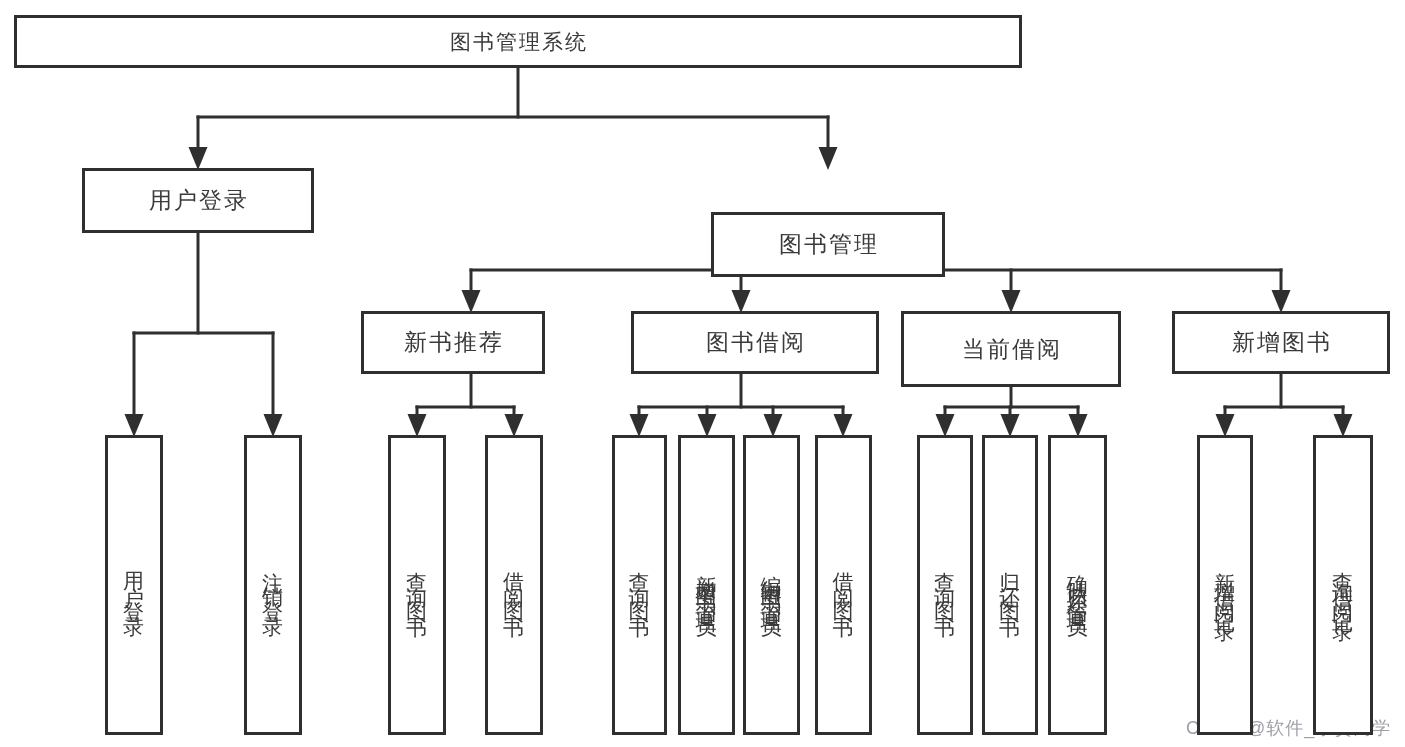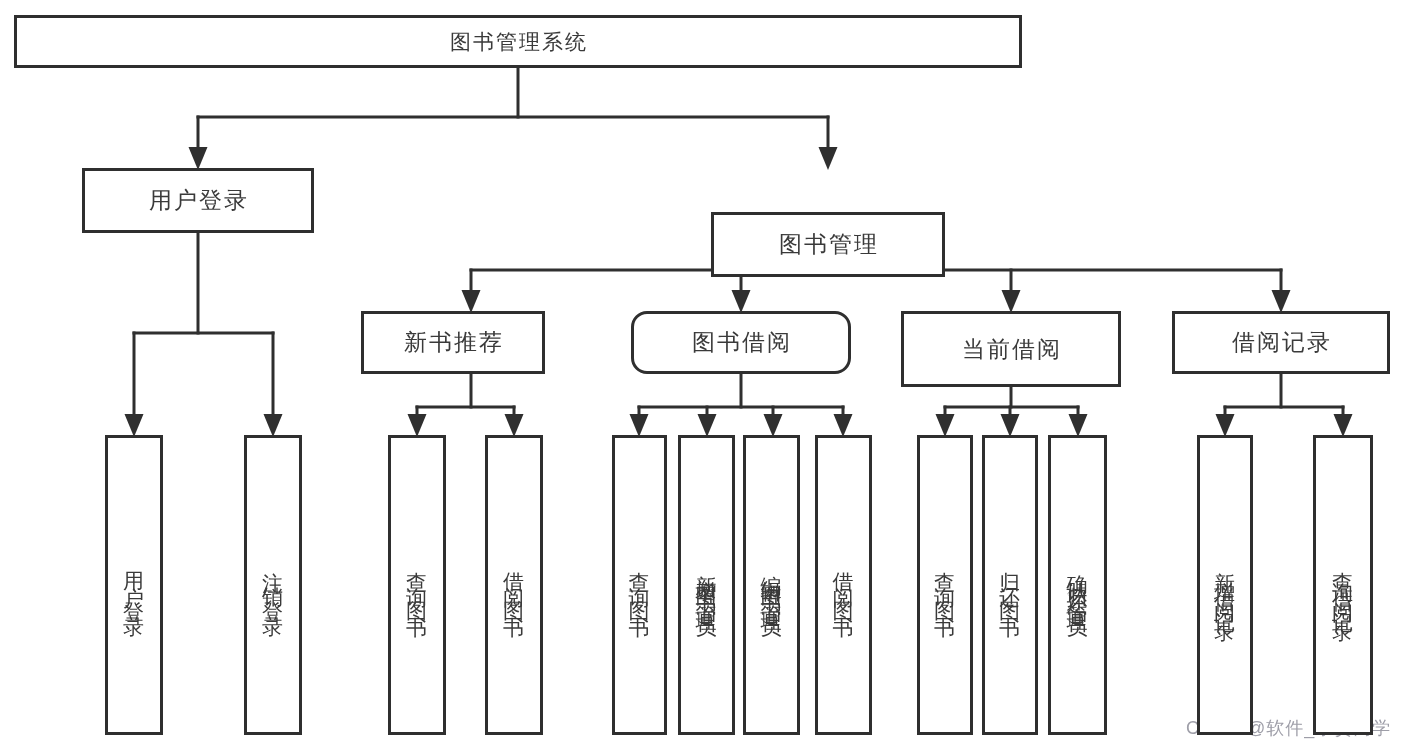--- a/index.html
+++ b/index.html
@@ -133,28 +133,28 @@
     </div>
     <div class="node" data-name="node-user-login" style="left: 82px; top: 168px; width: 232px; height: 65px; border-color: rgb(47, 47, 47);">
       <span class="node-label" data-name="node-label" style="color: rgb(58, 58, 58);">用户登录</span>
     </div>
     <div class="node" data-name="node-book-mgmt" style="left: 711px; top: 168px; width: 234px; height: 65px; border-color: rgb(47, 47, 47); margin-top: 44px;">
       <span class="node-label" data-name="node-label" style="color: rgb(58, 58, 58);">图书管理</span>
     </div>
     <div class="node" data-name="node-new-book-rec" style="left: 361px; top: 311px; width: 184px; height: 63px; border-color: rgb(47, 47, 47);">
       <span class="node-label" data-name="node-label" style="color: rgb(58, 58, 58);">新书推荐</span>
     </div>
-    <div class="node" data-name="node-book-borrow" style="left: 631px; top: 311px; width: 220px; height: 63px; border-color: rgb(47, 47, 47); border-radius: 16px;">
+    <div class="node" data-name="node-book-borrow" style="left: 631px; top: 311px; width: 248px; height: 63px; border-color: rgb(47, 47, 47);">
       <span class="node-label" data-name="node-label" style="color: rgb(58, 58, 58);">图书借阅</span>
     </div>
     <div class="node" data-name="node-current-borrow" style="left: 901px; top: 311px; width: 220px; height: 76px; border-color: rgb(47, 47, 47);">
       <span class="node-label" data-name="node-label" style="color: rgb(58, 58, 58);">当前借阅</span>
     </div>
     <div class="node" data-name="node-borrow-records" style="left: 1172px; top: 311px; width: 218px; height: 63px; border-color: rgb(47, 47, 47);">
-      <span class="node-label" data-name="node-label" style="color: rgb(58, 58, 58);">借阅记录</span>
+      <span class="node-label" data-name="node-label" style="color: rgb(58, 58, 58);">新增图书</span>
     </div>
     <div class="node vertical" data-name="node-leaf-user-login" style="left: 105px; top: 435px; width: 58px; height: 300px; border-color: rgb(47, 47, 47);">
       <span class="node-label sp-wide" data-name="node-label" style="color: rgb(58, 58, 58);">用户登录</span>
     </div>
     <div class="node vertical" data-name="node-leaf-logout" style="left: 244px; top: 435px; width: 58px; height: 300px; border-color: rgb(47, 47, 47);">
       <span class="node-label sp-wide" data-name="node-label" style="color: rgb(58, 58, 58);">注销登录</span>
     </div>
     <div class="node vertical" data-name="node-leaf-query-book-1" style="left: 388px; top: 435px; width: 58px; height: 300px; border-color: rgb(47, 47, 47);">
       <span class="node-label sp-wide" data-name="node-label" style="color: rgb(58, 58, 58);">查询图书</span>
     </div>

